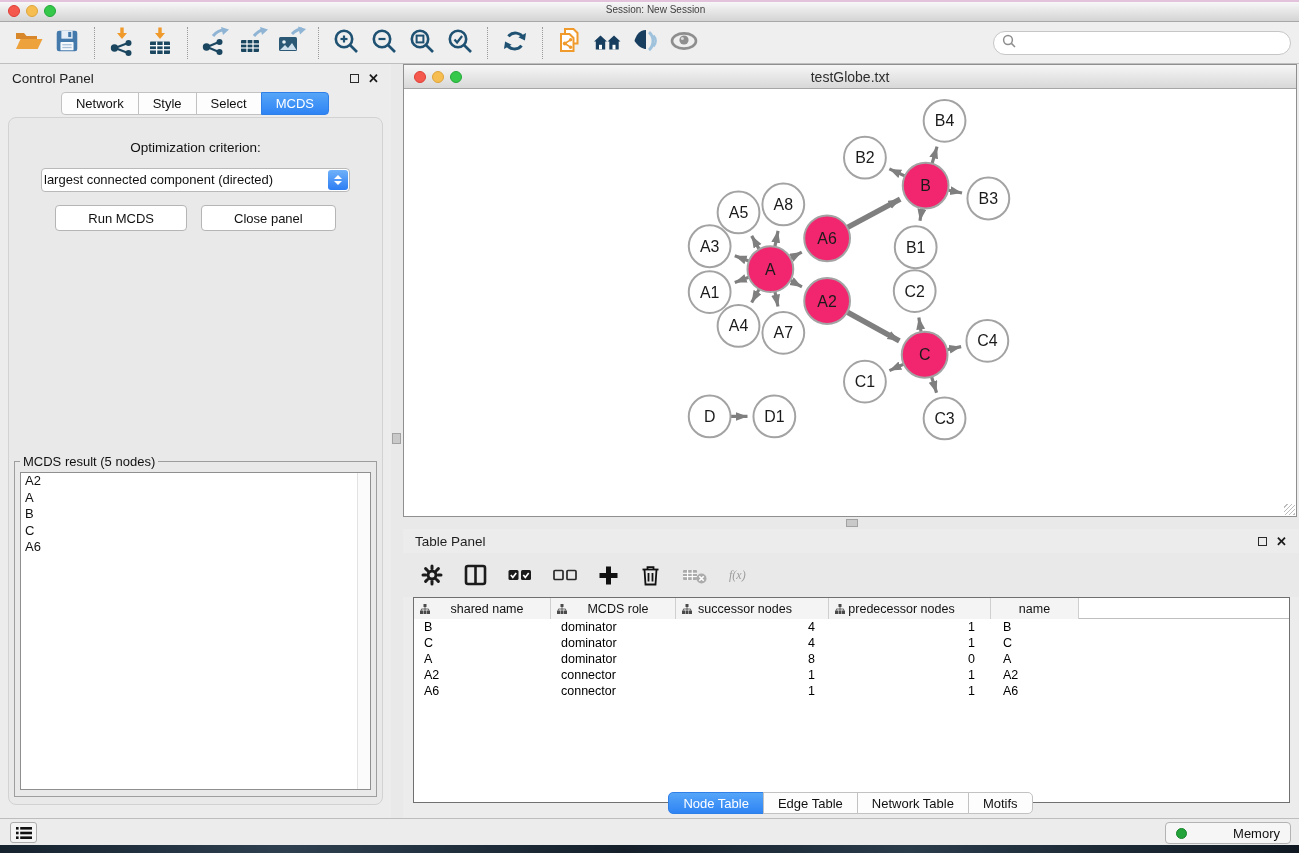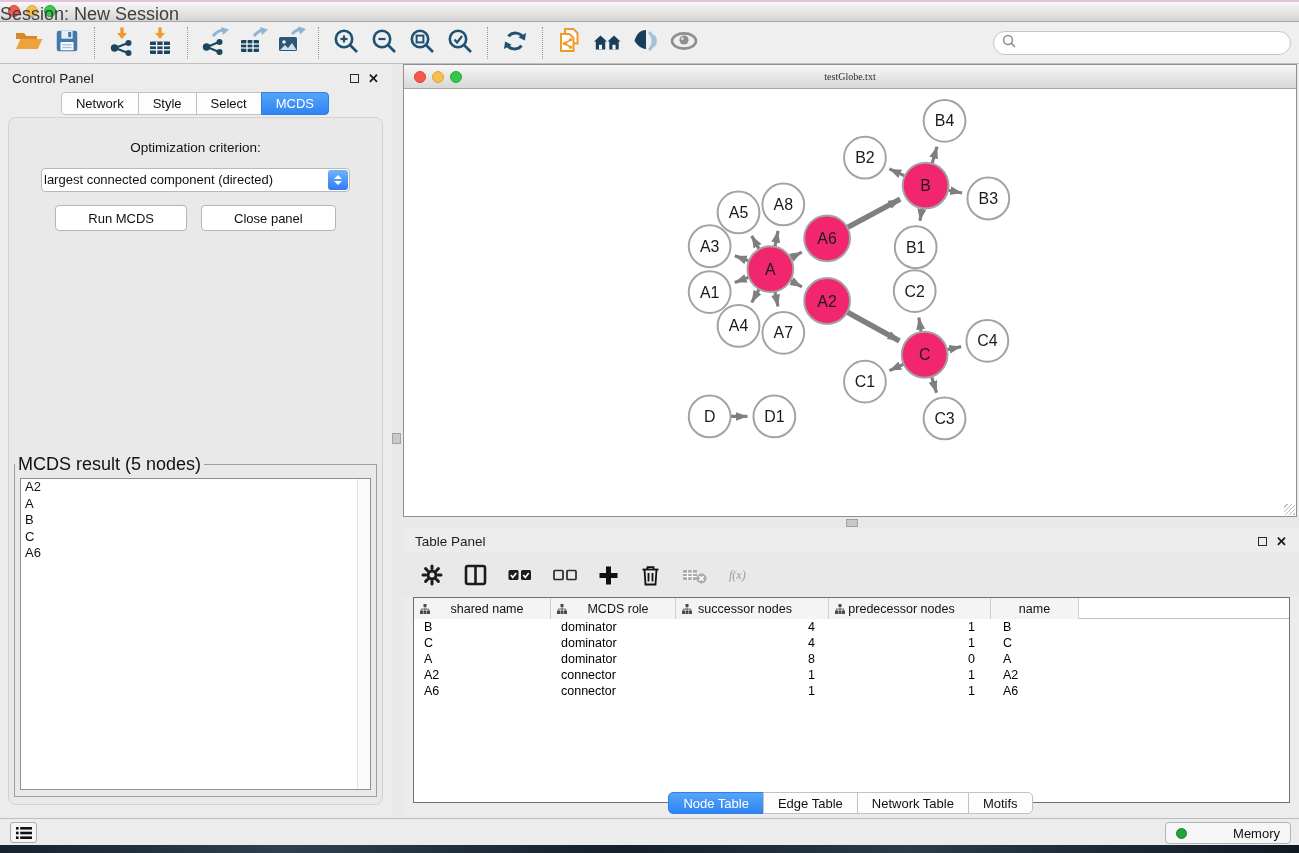--- a/index.html
+++ b/index.html
@@ -3,21 +3,21 @@
 <meta charset="utf-8">
 <style>
   * { box-sizing: border-box; }
   body { margin:0; font-family:"Liberation Sans", sans-serif; background:#444; }
   .root { position:relative; width:1299px; height:853px; background:#ECECEC; overflow:hidden; }
 
   
   .titlebar { position:absolute; left:0; top:0; width:100%; height:22px;
     background:linear-gradient(#FBFBFB,#D4D4D4); border-bottom:1px solid #A8A8A8; }
   .titlebar::before { content:""; position:absolute; left:0; top:0; width:100%; height:2px; background:#E3C3DC; }
-  .tb-title { position:absolute; left:0; right:0; top:4px; text-align:left; font-size:18px; color:#3F3F3F; }
+  .tb-title { position:absolute; left:12px; right:0; top:4px; text-align:center; font-size:10px; color:#3F3F3F; }
   .lights { position:absolute; left:8px; top:5px; display:flex; gap:6px; }
   .light { width:12px; height:12px; border-radius:50%; }
   .light.red { background:#F5594E; border:1px solid #DE3E36; }
   .light.yellow { background:#F6BE50; border:1px solid #DEA43B; }
   .light.green { background:#35C84A; border:1px solid #24A839; }
 
   
   .toolbar { position:absolute; left:0; top:22px; width:100%; height:42px; background:#EFEFEF;
     border-bottom:1px solid #BFBFBF; display:flex; align-items:center; padding:0 8px 0 10px; }
   .tbtn { width:38px; height:36px; display:flex; align-items:center; justify-content:center; flex:0 0 auto; }
@@ -46,36 +46,36 @@
   .stepper { position:absolute; right:1px; top:1px; width:20px; height:20px; border-radius:3px;
     background:linear-gradient(#6FB1F9,#2D7DF4); display:flex; flex-direction:column; align-items:center; justify-content:center; gap:2px; }
   .chev { width:0; height:0; border-left:4px solid transparent; border-right:4px solid transparent; }
   .chev.up { border-bottom:4px solid #fff; }
   .chev.down { border-top:4px solid #fff; }
   .cp-buttons { display:flex; justify-content:center; gap:14px; margin-top:13px; }
   .btn { height:26px; padding:0 32px; background:#FFF; border:1px solid #B5B5B5; border-radius:4px;
     font-size:13px; color:#111; font-family:"Liberation Sans",sans-serif; }
   fieldset.result { position:absolute; left:5px; right:5px; bottom:7px; top:336px;
     border:1px solid #9E9E9E; margin:0; padding:0; }
-  fieldset.result legend { font-size:18px; padding:0 3px; color:#111; }
+  fieldset.result legend { font-size:13px; margin-left:5px; padding:0 3px; color:#111; }
   .result-list { position:absolute; left:5px; right:5px; top:3px; bottom:6px; background:#fff;
     border:1px solid #8F8F8F; overflow:hidden; }
   .result-item { font-size:13px; line-height:16.5px; padding-left:4px; color:#111; }
   .list-scrollbar { position:absolute; right:0; top:0; bottom:0; width:13px; background:#FBFBFB; border-left:1px solid #E2E2E2; }
 
   
   .splitterV { position:absolute; left:391px; top:64px; width:12px; height:754px; background:#E9E9E9; }
   .splitV-handle { position:absolute; left:1px; top:369px; width:9px; height:11px; background:#C9C9C9; border:1px solid #A2A2A2; }
   .splitterH { position:absolute; left:403px; top:517px; width:896px; height:12px; background:#E9E9E9; }
   .splitH-handle { position:absolute; left:443px; top:2px; width:12px; height:8px; background:#C9C9C9; border:1px solid #A2A2A2; }
 
   
   .net-window { position:absolute; left:403px; top:64px; width:894px; height:453px; background:#fff; border:1px solid #8F8F8F; }
   .net-titlebar { position:relative; height:24px; background:linear-gradient(#F6F6F6,#D8D8D8);
-    border-bottom:1px solid #A6A6A6; display:flex; align-items:center; justify-content:center; font-size:10px; color:#2E2E2E;font-family:Liberation Serif, serif; }
+    border-bottom:1px solid #A6A6A6; display:flex; align-items:center; justify-content:center; font-size:14px; color:#2E2E2E; }
   .net-lights { position:absolute; left:10px; top:6px; display:flex; gap:6px; }
   .net-canvas { position:absolute; left:0; top:25px; right:0; bottom:0; }
   .net-canvas svg { display:block; width:100%; height:100%; }
   .grip { position:absolute; right:1px; bottom:1px; width:11px; height:11px;
     background:repeating-linear-gradient(135deg, transparent 0 2px, #BDBDBD 2px 3px); }
 
   
   .table-panel { position:absolute; left:403px; top:529px; width:896px; height:289px; background:#ECECEC; }
   .tp-header { height:24px; display:flex; align-items:center; padding:0 12px; }
   .tp-toolbar { height:44px; background:#E9E9E9; display:flex; align-items:center; padding-left:18px; gap:21px; }

